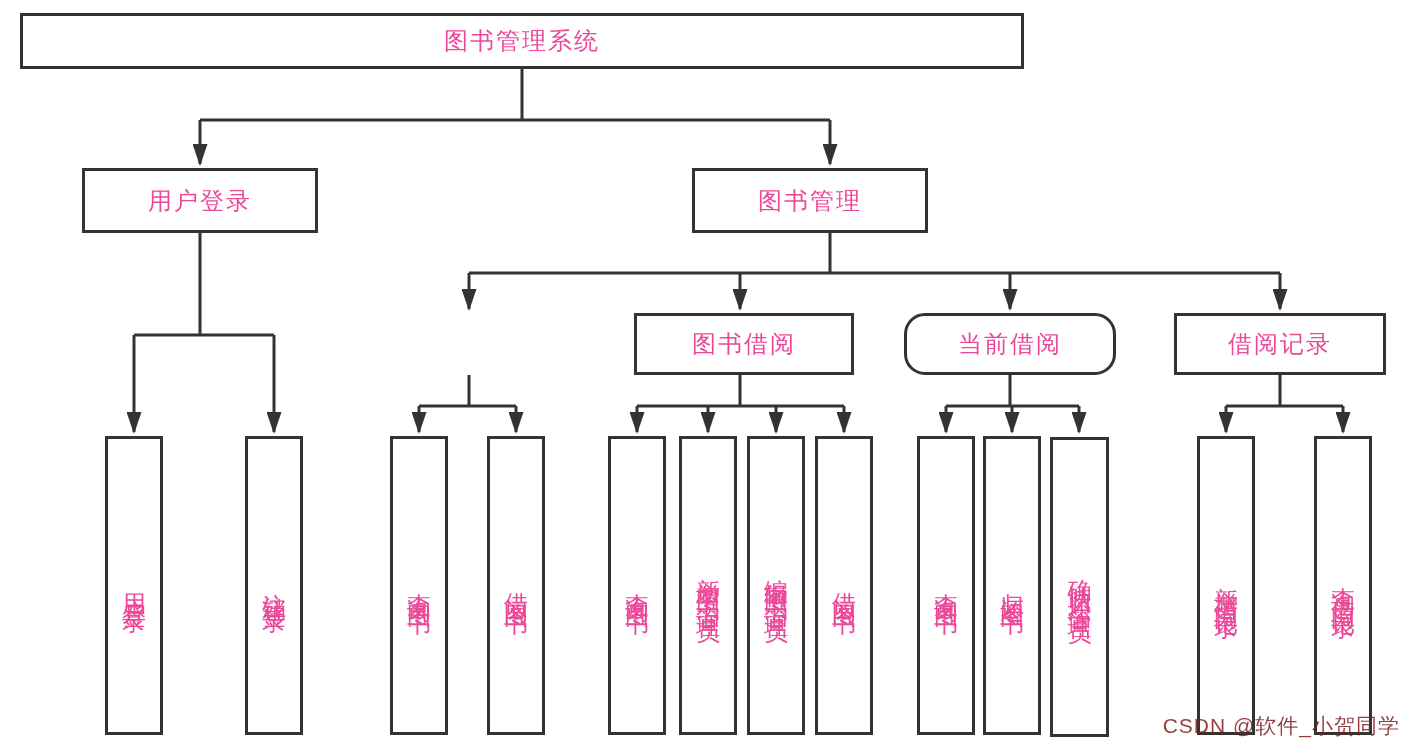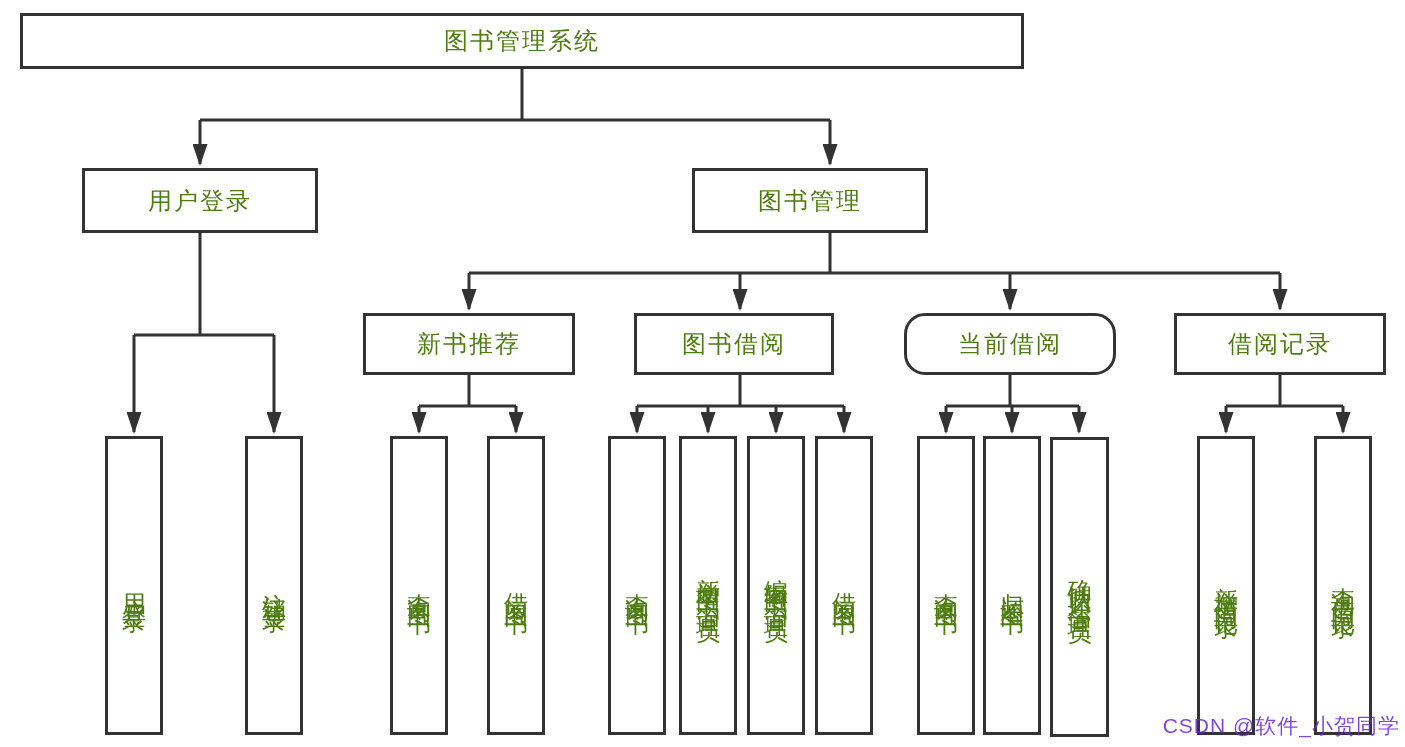--- a/index.html
+++ b/index.html
@@ -17,42 +17,42 @@
     z-index: 1;
   }
   .node {
     position: absolute;
     box-sizing: border-box;
     background: #ffffff;
     border: 3px solid #333333;
     display: flex;
     align-items: center;
     justify-content: center;
-    color: #4d7c0f;
+    color: #ec4899;
     z-index: 2;
   }
   .hlabel {
     font-size: 24px;
     letter-spacing: 2px;
     white-space: nowrap;
   }
   .vlabel {
     writing-mode: vertical-rl;
     text-orientation: mixed;
     font-size: 24px;
     letter-spacing: 6px;
     line-height: 1;
     white-space: nowrap;
   }
   .watermark {
     position: absolute;
     top: 712px;
     right: 5px;
     z-index: 3;
-    color: #6d28d9;
+    color: #7f1d1d;
     font-size: 21px;
     letter-spacing: 1px;
     opacity: 0.85;
     white-space: nowrap;
   }
 </style>
 </head>
 <body>
 
 <div class="canvas">
@@ -104,24 +104,21 @@
     <span class="hlabel">图书管理系统</span>
   </div>
 
   <div class="node" style="left:82px; top:168px; width:236px; height:65px;">
     <span class="hlabel">用户登录</span>
   </div>
   <div class="node" style="left:692px; top:168px; width:236px; height:65px;">
     <span class="hlabel">图书管理</span>
   </div>
 
-  <div class="node" style="left:363px; top:313px; width:212px; height:62px;">
-    <span class="hlabel">新书推荐</span>
-  </div>
-  <div class="node" style="left:634px; top:313px; width:200px; height:62px;">
+  <div class="node" style="left:634px; top:313px; width:220px; height:62px;">
     <span class="hlabel">图书借阅</span>
   </div>
   <div class="node" style="left:904px; top:313px; width:212px; height:62px;border-radius:21px;">
     <span class="hlabel">当前借阅</span>
   </div>
   <div class="node" style="left:1174px; top:313px; width:212px; height:62px;">
     <span class="hlabel">借阅记录</span>
   </div>
 
   <div class="node" style="left:105px; top:436px; width:58px; height:299px;">

